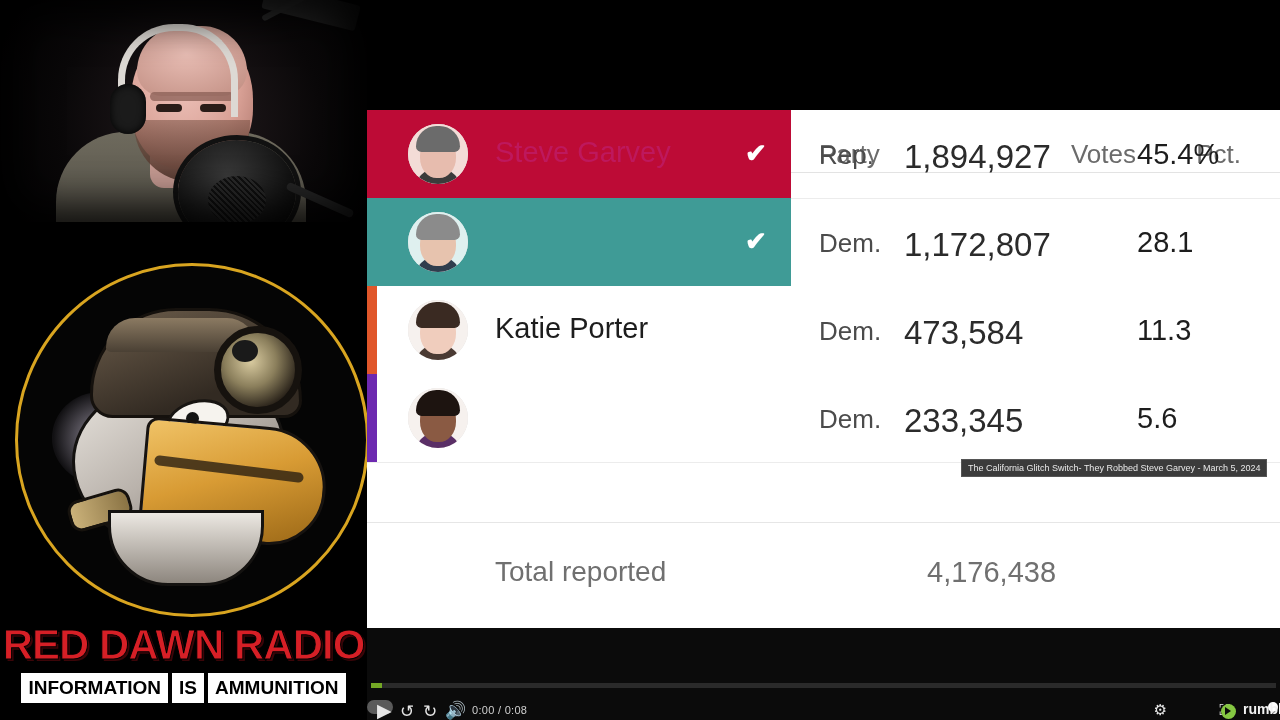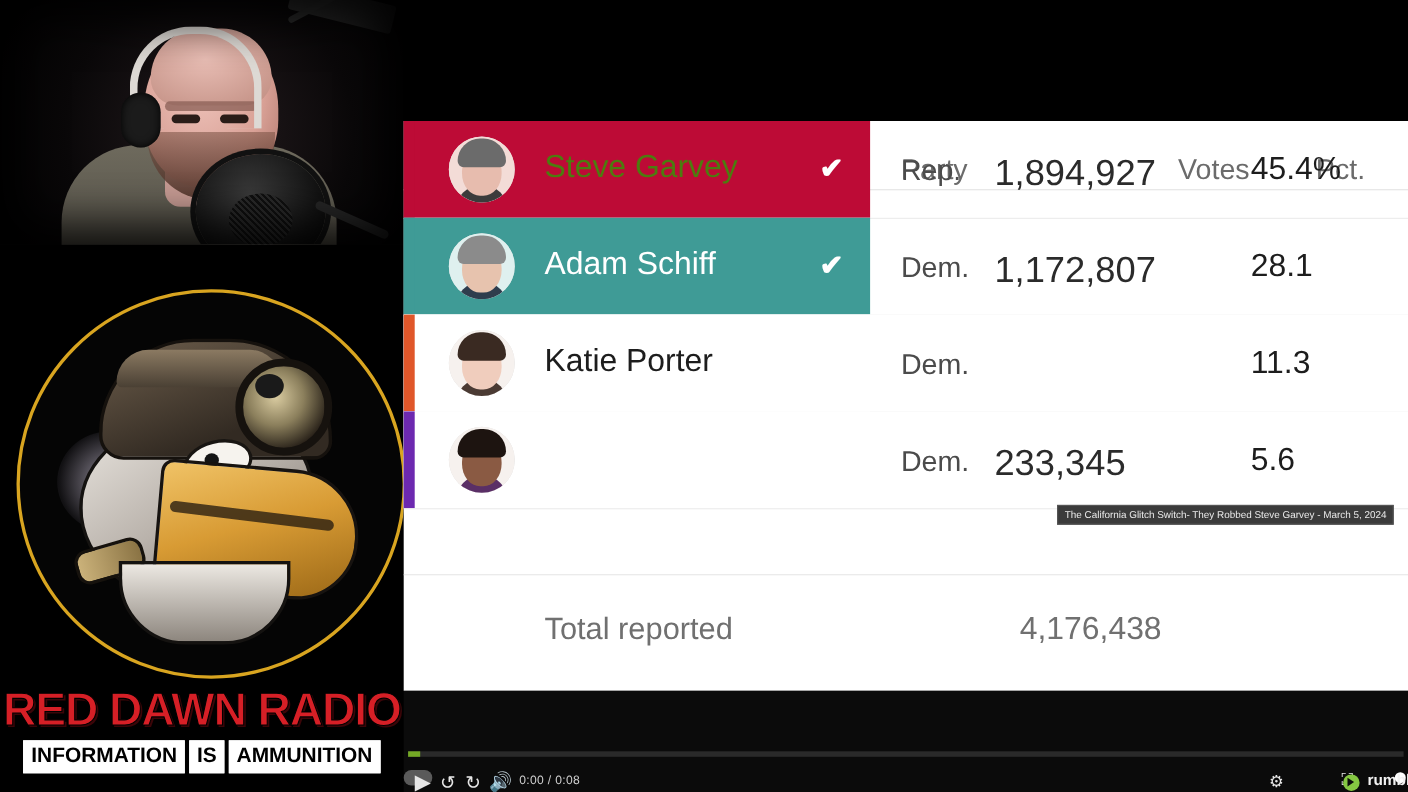--- a/index.html
+++ b/index.html
@@ -203,55 +203,55 @@
       <div id="rows">
           <div class="row" style="top: 0px;">
             <div class="bandfill" style="background:#bd0b36"></div>
             <div class="leftbar" style="background:#bd0b36"></div>
             <div class="avatar">
               <div class="av-bg" style="background:#f3dcd7"></div>
               <div class="av-body" style="background:#3b3b3b"></div>
               <div class="av-face" style="background:#e7bcae"></div>
               <div class="av-hair" style="background:#6b6b6b"></div>
             </div>
-            <div class="cand" style="color:#4d7c0f">Steve Garvey</div>
+            <div class="cand" style="color:#be185d">Steve Garvey</div>
             <div class="check">✔</div>
             <div class="party" style="color:#4b4b4b">Rep.</div>
             <div class="votes">1,894,927</div>
             <div class="pct">45.4%</div>
           </div>
           <div class="rowrule" style="top: 88px;"></div>
           <div class="row" style="top: 88px;">
             <div class="bandfill" style="background:#3f9b96"></div>
             <div class="leftbar" style="background:#3f9b96"></div>
             <div class="avatar">
               <div class="av-bg" style="background:#dff0ef"></div>
               <div class="av-body" style="background:#2f3d4d"></div>
               <div class="av-face" style="background:#e7c3ae"></div>
               <div class="av-hair" style="background:#8b8b8b"></div>
             </div>
-            <div class="cand" style="color:#ffffff">Adam Schiff</div>
             <div class="check">✔</div>
             <div class="party" style="color:#4b4b4b">Dem.</div>
             <div class="votes">1,172,807</div>
             <div class="pct">28.1</div>
           </div>
           <div class="rowrule" style="top: 176px;"></div>
           <div class="row plain" style="top: 176px;">
             <div class="bandfill" style="background:#ffffff"></div>
             <div class="leftbar" style="background:#e0572a"></div>
             <div class="avatar">
               <div class="av-bg" style="background:#f6f1ee"></div>
               <div class="av-body" style="background:#4a3a33"></div>
               <div class="av-face" style="background:#f0cdbd"></div>
               <div class="av-hair" style="background:#3a2a22"></div>
             </div>
             <div class="cand" style="color:#1d1d1d">Katie Porter</div>
             <div class="check"></div>
             <div class="party" style="color:#4b4b4b">Dem.</div>
+            <div class="votes">473,584</div>
             <div class="pct">11.3</div>
           </div>
           <div class="rowrule" style="top: 264px;"></div>
           <div class="row plain" style="top: 264px;">
             <div class="bandfill" style="background:#ffffff"></div>
             <div class="leftbar" style="background:#6d29b0"></div>
             <div class="avatar">
               <div class="av-bg" style="background:#f6f1ee"></div>
               <div class="av-body" style="background:#5a2f66"></div>
               <div class="av-face" style="background:#8a5a43"></div>

